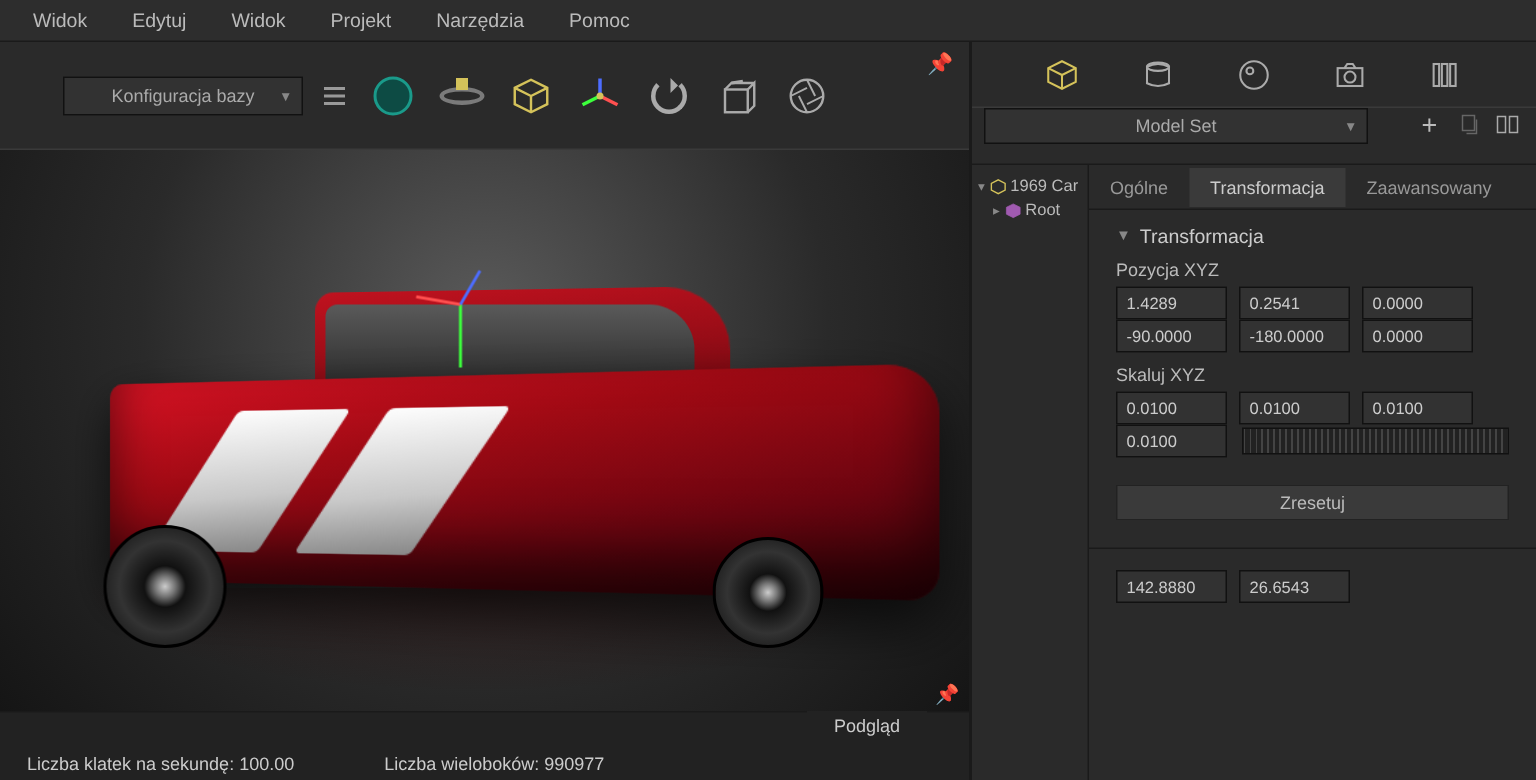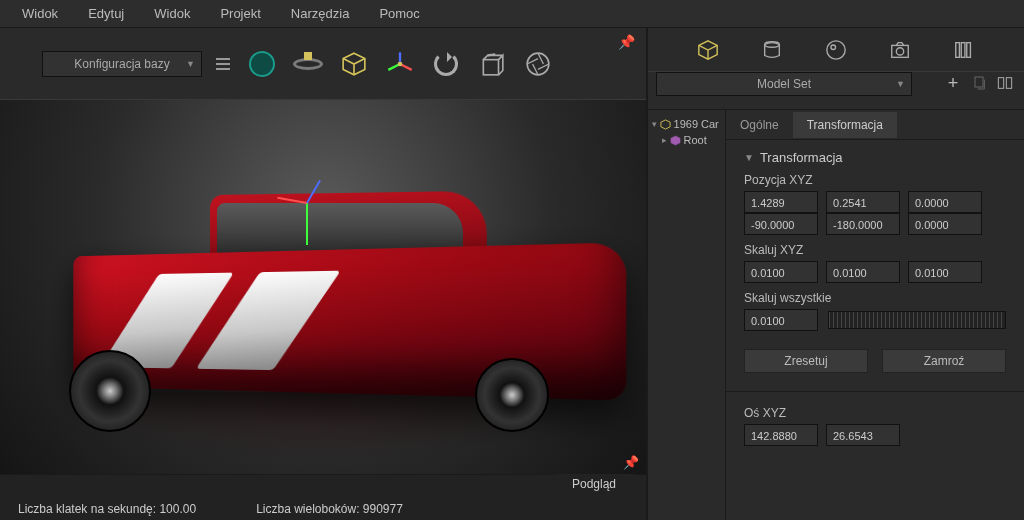--- a/index.html
+++ b/index.html
@@ -223,21 +223,21 @@
       position: relative;
       display: flex;
       align-items: flex-end;
       padding: 4px 18px;
       color: #ccc;
       font-size: 12px;
       gap: 60px;
     }
     .preview-tab {
       position: absolute;
-      right: 12px;
+      right: 28px;
       top: -1px;
       background: #222;
       padding: 3px 18px;
       font-size: 12px;
     }
     .pin2 {
       position: absolute;
       right: 6px;
       top: -20px;
       color: #888;
@@ -565,20 +565,21 @@
               <polygon points="12,2 22,7 22,17 12,22 2,17 2,7" fill="#a05ab0" stroke="#a05ab0"></polygon>
             </svg>
           <span>Root</span>
         </div>
       </div>
 
       <div class="props">
         <div class="tabs">
           <div class="tab">Ogólne</div>
           <div class="tab active">Transformacja</div>
+          <div class="tab">Zaawansowany</div>
         </div>
         <div class="prop-content">
           <div class="section-header">
             <span style="font-size:10px;color:#888">▼</span>
             <span>Transformacja</span>
           </div>
 
           <div class="lbl">Pozycja XYZ</div>
           <div class="xyz-row">
             <div class="num-input">1.4289</div>
@@ -592,34 +593,31 @@
             <div class="num-input">0.0000</div>
           </div>
 
           <div class="lbl">Skaluj XYZ</div>
           <div class="xyz-row">
             <div class="num-input">0.0100</div>
             <div class="num-input">0.0100</div>
             <div class="num-input">0.0100</div>
           </div>
 
-          <div class="lbl">Skaluj wszystkie</div>
           <div class="scale-row">
             <div class="num-input">0.0100</div>
             <div class="slider"></div>
           </div>
 
           <div class="btn-row">
             <div class="btn">Zresetuj</div>
-            <div class="btn">Zamroź</div>
           </div>
 
           <div class="sep"></div>
 
-          <div class="lbl">Oś XYZ</div>
           <div class="xyz-row">
             <div class="num-input">142.8880</div>
             <div class="num-input">26.6543</div>
           </div>
         </div>
       </div>
     </div>
   </div>
 </div>
 

